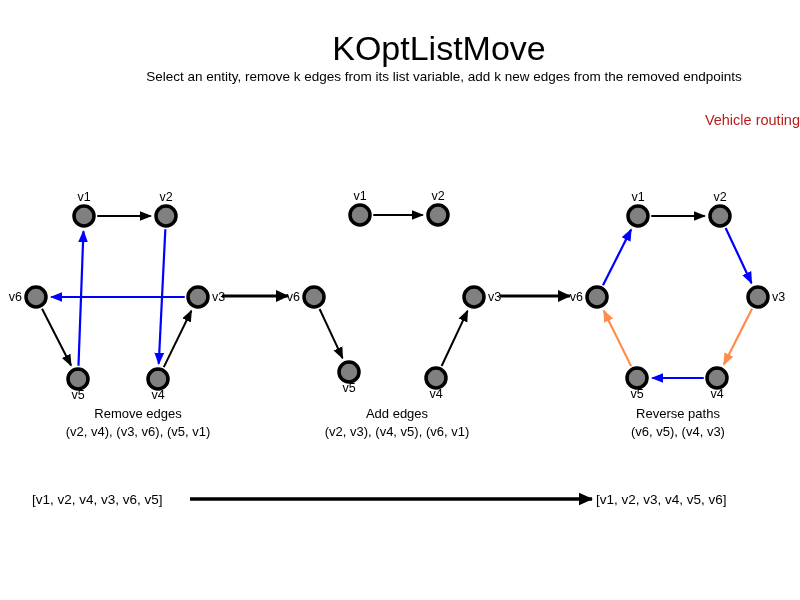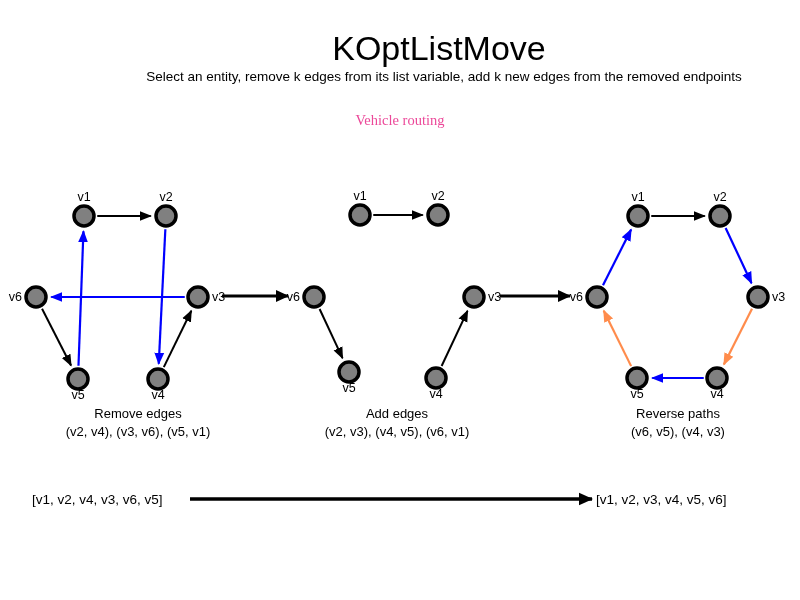--- a/index.html
+++ b/index.html
@@ -42,25 +42,24 @@
     font-size: 13.5px;
     line-height: 18px;
     color: #000000;
     padding-left: 44px;
   }
   .section-label {
     position: absolute;
     left: 0;
     top: 110px;
     width: 800px;
-    text-align: center;
+    text-align: right;
     font-size: 14.5px;
     line-height: 20px;
-    color: #ec4899;
-    font-family: Liberation Serif, serif;
+    color: #b91c1c;
   }
   svg.canvas {
     position: absolute;
     left: 0;
     top: 0;
     width: 800px;
     height: 600px;
   }
   text.node-label {
     font-family: "Liberation Sans", sans-serif;

